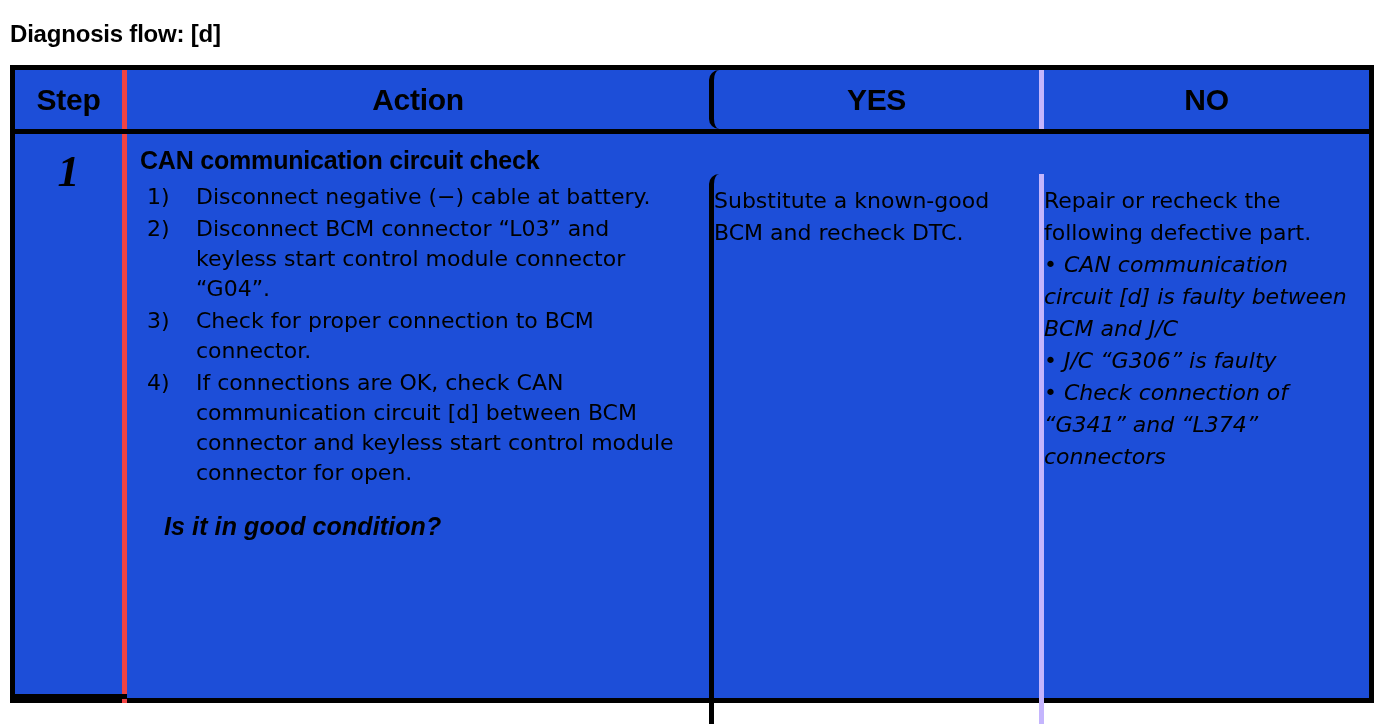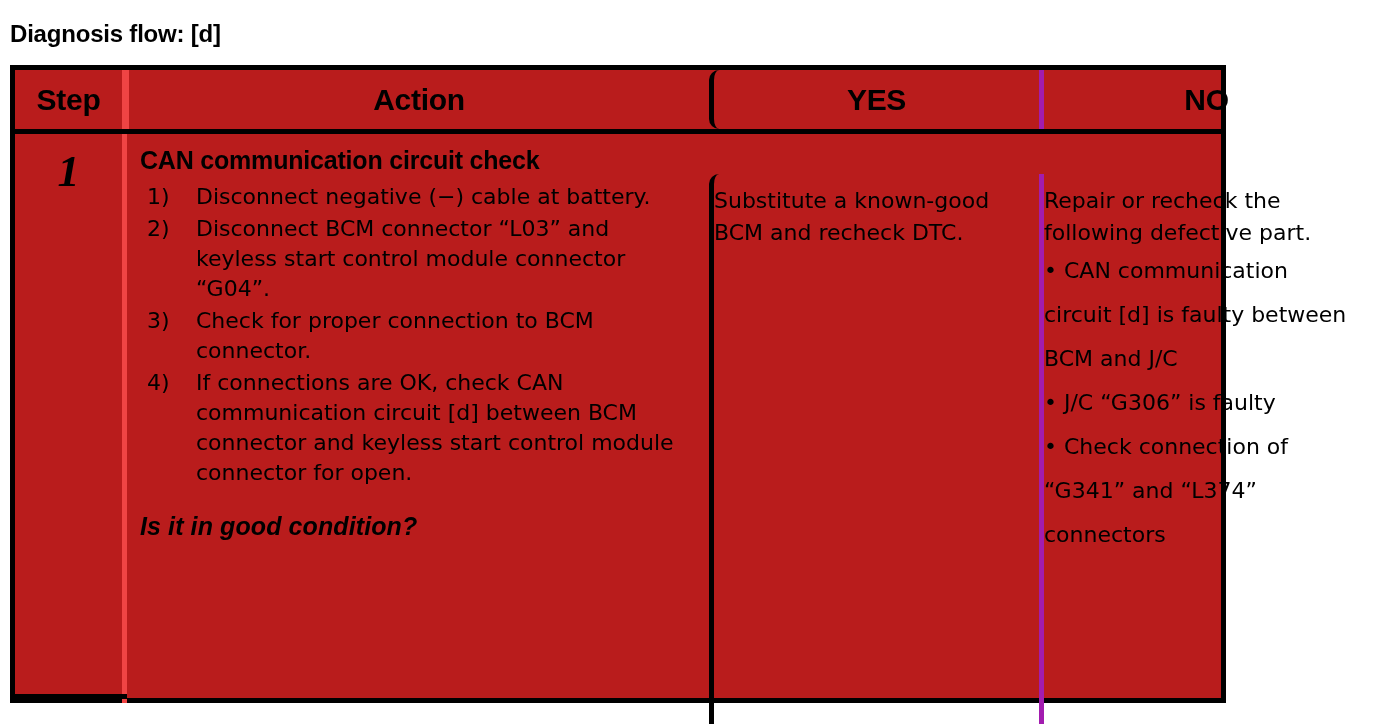--- a/index.html
+++ b/index.html
@@ -28,25 +28,25 @@
     letter-spacing: -0.2px;
     line-height: 30px;
     white-space: nowrap;
   }
 
   
   #flow-table {
     position: absolute;
     left: 10px;
     top: 65px;
-    width: 1216px;
+    width: 1364px;
     height: 638px;
     box-sizing: border-box;
     border: 5px solid #000;
-    background: #b91c1c;
+    background: #1d4ed8;
   }
 
   .row {
     display: flex;
     box-sizing: border-box;
     width: 100%;
   }
 
   
   #header-row {
@@ -71,23 +71,23 @@
     height: 569px;
     box-sizing: border-box;
   }
   #body-row .cell {
     box-sizing: border-box;
     height: 100%;
   }
 
   
   .col-step   { width: 107px; flex: 0 0 107px; }
-  .col-action { width: 587px; flex: 0 0 587px; border-left: 7px solid #ef4444; }
+  .col-action { width: 587px; flex: 0 0 587px; border-left: 5px solid #ef4444; }
   .col-yes    { width: 330px; flex: 0 0 330px; border-left: 5px solid #000; border-radius: 10px; }
-  .col-no     { width: 330px; flex: 0 0 330px; border-left: 5px solid #a21caf; }
+  .col-no     { width: 330px; flex: 0 0 330px; border-left: 5px solid #c4b5fd; }
 
   
   #body-row .col-action,
   #body-row .col-yes,
   #body-row .col-no {
     border-left-width: 5px;
   }
 
   
   #step-number {
@@ -150,41 +150,43 @@
     white-space: pre-line;
   }
   #action-question {
     font-family: "Liberation Sans", sans-serif;
     font-weight: bold;
     font-style: italic;
     font-size: 25px;
     line-height: 31px;
     margin-top: 23px;
     letter-spacing: 0.1px;
+    margin-left: 24px;
   }
 
   
   #yes-cell, #no-cell {
     padding: 11px 8px 0 0;
     margin-top: 40px;
   }
   .result-text {
     font-size: 22px;
     line-height: 32px;
     white-space: pre-line;
   }
   .result-list {
     list-style: none;
     margin: 0;
     padding: 0;
   }
   .result-bullet {
     font-size: 22px;
-    line-height: 44px;
+    line-height: 32px;
     white-space: pre-line;
+    font-style: italic;
   }
 </style>
 </head>
 <body>
 
 <div id="page-title">Diagnosis flow: [d]</div>
 
 <div id="flow-table">
 
   <div class="row" id="header-row">

